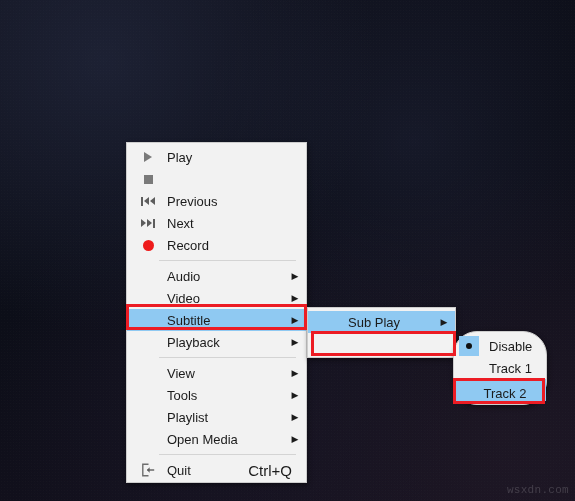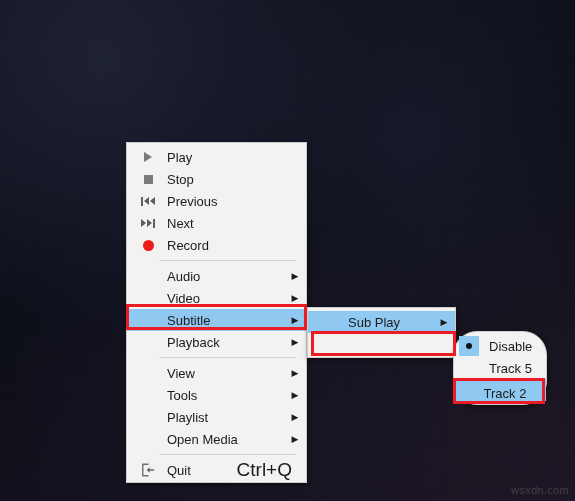--- a/index.html
+++ b/index.html
@@ -37,21 +37,21 @@
     pointer-events: none;
   }
 
   .watermark {
     position: absolute;
     right: 6px;
     bottom: 5px;
     font-size: 11px;
     color: #4a4550;
     letter-spacing: 0.3px;
-    font-family: Liberation Sans, sans-serif;
+    font-family: Liberation Mono, monospace;
     opacity: 0.85;
   }
 
   
   .menu {
     position: absolute;
     background: #f2f2f2;
     border: 1px solid #cdcdcd;
     box-shadow: 1px 2px 5px rgba(0,0,0,0.45);
     font-size: 13px;
@@ -105,21 +105,21 @@
     justify-content: center;
     color: #6e6e6e;
   }
   .mi .label {
     flex: 1;
     padding-left: 6px;
     font-size: 13px;
     line-height: 1;
   }
   .mi .accel {
-    font-size: 19px;
+    font-size: 15px;
     color: #1b1b1b;
     padding-right: 10px;
   }
   .mi .arrow {
     width: 14px;
     min-width: 14px;
     display: flex;
     align-items: center;
     justify-content: center;
     color: #1b1b1b;
@@ -231,21 +231,20 @@
           <span class="g-play"></span>
         </span>
       <span class="label">Play</span>
       <span class="arrow"></span>
     </div>
 
     <div class="mi">
       <span class="ico">
           <span class="g-stop"></span>
         </span>
-      <span class="label">Stop</span>
       <span class="arrow"></span>
     </div>
 
     <div class="mi">
       <span class="ico">
         <span class="skip">
             <span class="bar"></span>
             <span class="t-left"></span>
             <span class="t-left"></span>
           </span>
@@ -351,21 +350,21 @@
 
   <div class="menu dotted" id="track-menu">
     <div class="track-item">
       <span class="radio-cell on">
         <span class="radio-dot"></span>
       </span>
       <span class="track-label">Disable</span>
     </div>
     <div class="track-item">
       <span class="radio-cell"></span>
-      <span class="track-label">Track 5</span>
+      <span class="track-label">Track 1</span>
     </div>
     <div class="track-item sel">
       <span class="radio-cell"></span>
       <span class="track-label">Track 2</span>
     </div>
   </div>
 
   <div class="redbox" id="redbox-subtitle"></div>
   <div class="redbox" id="redbox-subtrack"></div>
   <div class="redbox" id="redbox-track2"></div>

